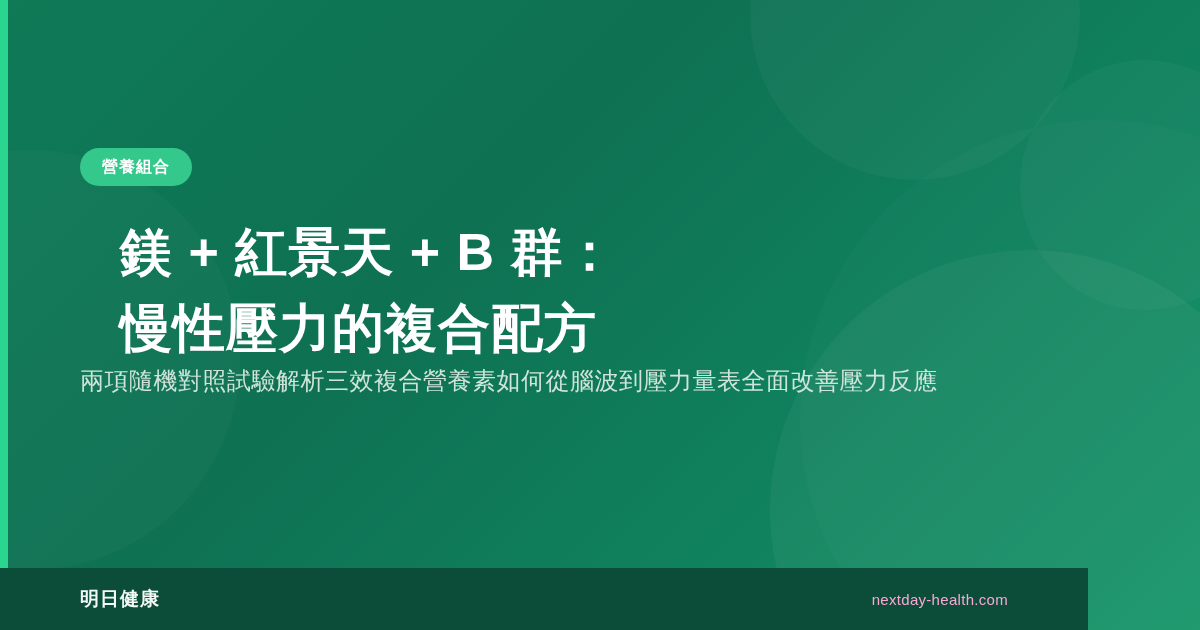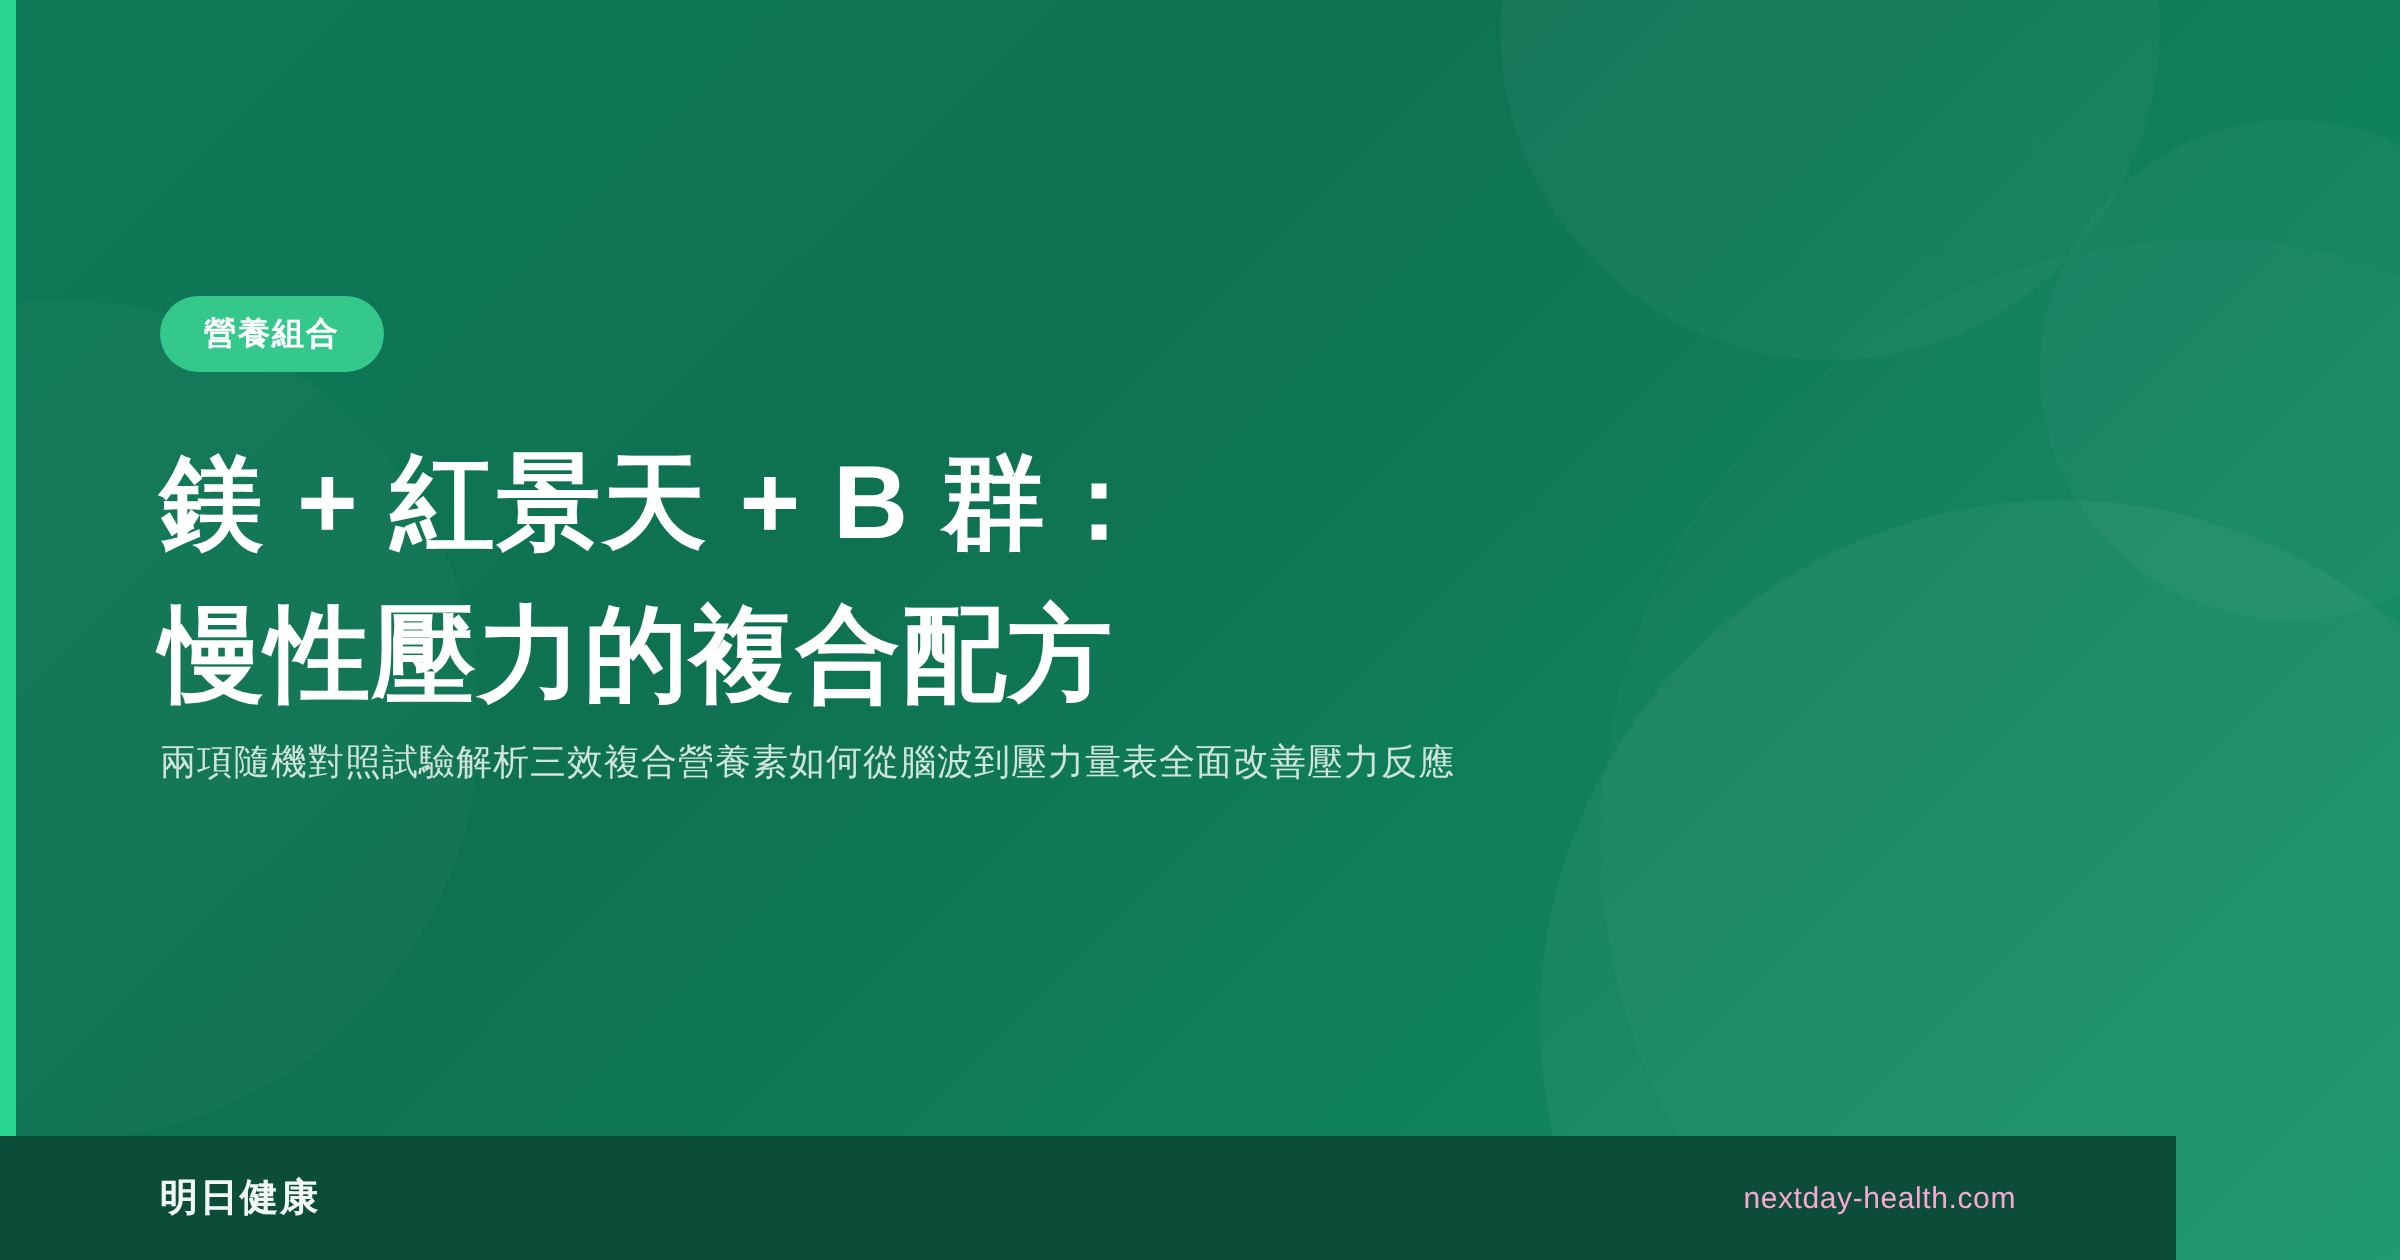--- a/index.html
+++ b/index.html
@@ -85,25 +85,26 @@
   }
 
   .title {
     color:#ffffff;
     font-size:52px;
     font-weight:bold;
     line-height:76px;
     letter-spacing:1px;
     white-space:pre-line;
     max-width:900px;
+    margin-left:40px;
   }
 
   .subtitle {
     color:#cfe4da;
-    font-size:18px;
+    font-size:24px;
     line-height:30px;
     letter-spacing:0.5px;
     max-width:900px;
   }
 
   
   .footer {
     position:absolute;
     left:0; bottom:0;
     width:1088px; height:62px;

